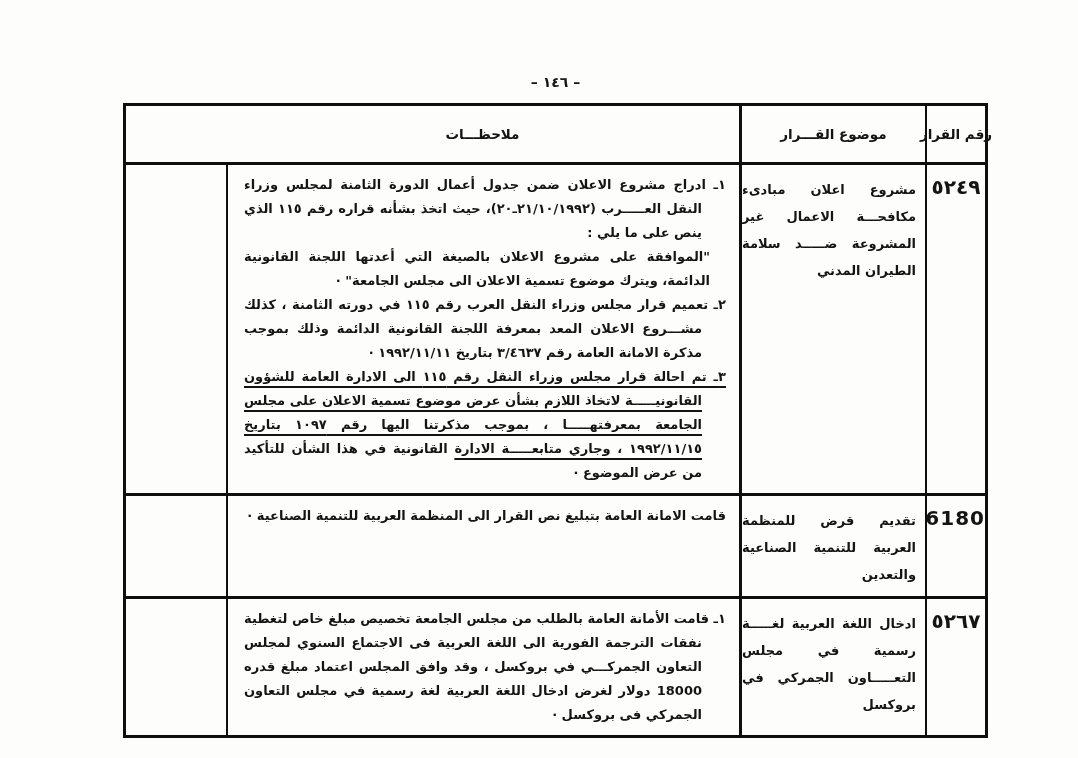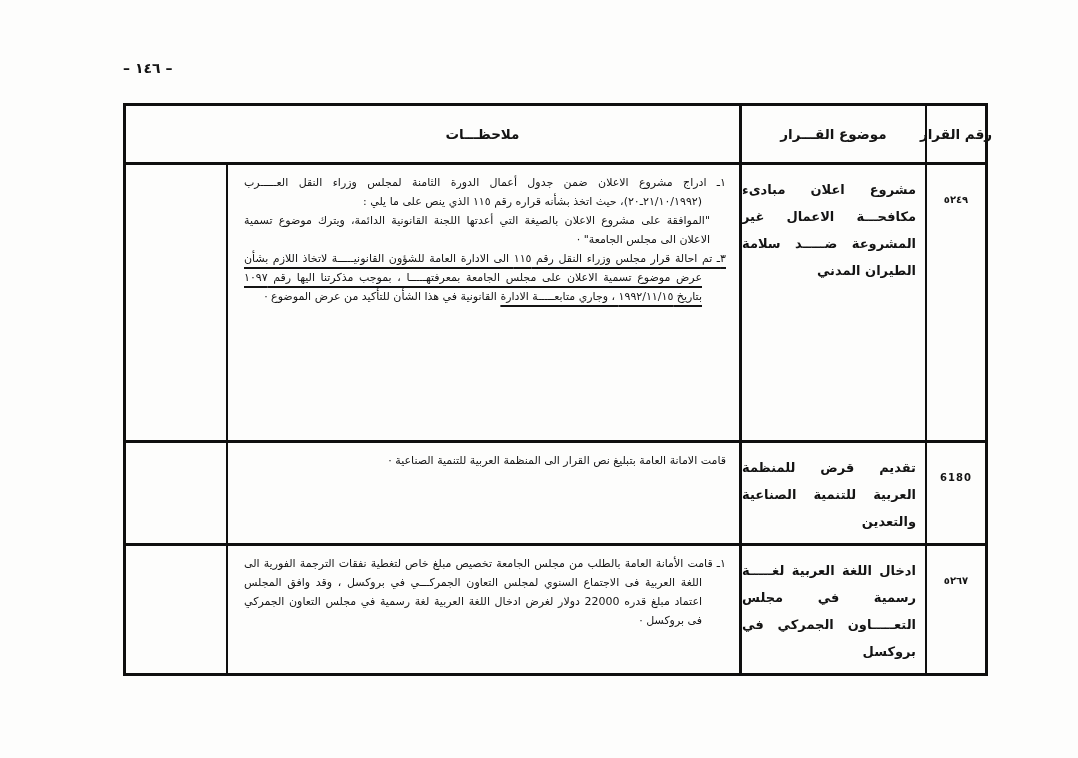--- a/index.html
+++ b/index.html
@@ -2,22 +2,22 @@
 <html lang="ar"><head>
 <meta charset="utf-8">
 <style>
   html,body{margin:0;padding:0;background:#e8e8e8;}
   .canvas{
     position:relative;width:1078px;height:758px;background:#fdfdfc;
     font-family:"DejaVu Sans",sans-serif;color:#141414;overflow:hidden;
     margin:0 auto;
   }
   .page-number{
-    position:absolute;left:123px;top:60px;width:865px;
-    text-align:left;font-size:14px;font-weight:700;letter-spacing:1px;
+    position:absolute;left:123px;top:74px;width:865px;
+    text-align:center;font-size:14px;font-weight:700;letter-spacing:1px;
   }
   .doc-table{
     position:absolute;left:123px;top:103px;width:865px;
     border:3px solid #0f0f0f;direction:rtl;box-sizing:border-box;
     background:#fdfdfc;
   }
   .t-row{
     display:grid;
     grid-template-columns:60px 186px 513px 1fr; 
     direction:rtl;
@@ -28,29 +28,29 @@
   .cell.c-subject{border-left:3px solid #0f0f0f;}
   .cell.c-actions{border-left:2px solid #0f0f0f;}
   .head .cell{
     min-height:49px;display:flex;align-items:center;justify-content:center;
     font-size:13.5px;font-weight:700;padding:20px 2px;white-space:nowrap;
   }
   .row-h1{min-height:275px;}
   .row-h2{min-height:64px;}
   .row-h3{min-height:122px;}
   .c-number .num{
-    display:block;padding-top:29px;font-size:10px;font-weight:700;letter-spacing:1px;
+    display:block;padding-top:10px;font-size:20px;font-weight:700;letter-spacing:1px;
   }
   .c-subject .subj{
     display:block;padding:11px 9px 8px 0;font-size:13px;font-weight:700;
     line-height:27px;text-align:justify;text-align-last:right;
   }
   .c-actions{padding:8px 13px 8px 16px;}
   .c-actions p{
-    margin:0;font-size:11px;font-weight:400;line-height:19px;
+    margin:0;font-size:13px;font-weight:700;line-height:24px;
     text-align:justify;text-align-last:right;
   }
   .c-actions p.hang{padding-right:24px;text-indent:-24px;}
   .c-actions p.quote{padding-right:16px;}
   .u{text-decoration:underline;text-decoration-thickness:1.5px;text-underline-offset:4.5px;}
   .c-notes{min-height:10px;}
 </style>
 </head>
 <body>
 
@@ -69,20 +69,21 @@
     <div class="t-row body row-h1">
       <div class="cell c-number">
         <span class="num">٥٢٤٩</span>
       </div>
       <div class="cell c-subject">
         <span class="subj">مشروع اعلان مبادىء مكافحـــة الاعمال غير المشروعة ضـــــد سلامة الطيران المدني</span>
       </div>
       <div class="cell c-actions">
         <p class="hang"><span>١ـ ادراج مشروع الاعلان ضمن جدول أعمال الدورة الثامنة لمجلس وزراء النقل العـــــرب (٢١/١٠/١٩٩٢ـ٢٠)، حيث اتخذ بشأنه قراره رقم ١١٥ الذي ينص على ما يلي :</span></p>
         <p class="quote"><span>"الموافقة على مشروع الاعلان بالصيغة التي أعدتها اللجنة القانونية الدائمة، ويترك موضوع تسمية الاعلان الى مجلس الجامعة" ·</span></p>
+        <p class="hang"><span>٢ـ تعميم قرار مجلس وزراء النقل العرب رقم ١١٥ في دورته الثامنة ، كذلك مشـــروع الاعلان المعد بمعرفة اللجنة القانونية الدائمة وذلك بموجب مذكرة الامانة العامة رقم ٣/٤٦٣٧ بتاريخ ١٩٩٢/١١/١١ ·</span></p>
         <p class="hang"><span class="u">٣ـ تم احالة قرار مجلس وزراء النقل رقم ١١٥ الى الادارة العامة للشؤون القانونيـــــة لاتخاذ اللازم بشأن عرض موضوع تسمية الاعلان على مجلس الجامعة بمعرفتهـــــا ، بموجب مذكرتنا اليها رقم ١٠٩٧ بتاريخ ١٩٩٢/١١/١٥ ، وجاري متابعـــــة الادارة</span><span> القانونية في هذا الشأن للتأكيد من عرض الموضوع ·</span></p>
       </div>
       <div class="cell c-notes"></div>
     </div>
 
     <div class="t-row body row-h2">
       <div class="cell c-number">
         <span class="num">6180</span>
       </div>
       <div class="cell c-subject">
@@ -95,19 +96,19 @@
     </div>
 
     <div class="t-row body row-h3">
       <div class="cell c-number">
         <span class="num">٥٢٦٧</span>
       </div>
       <div class="cell c-subject">
         <span class="subj">ادخال اللغة العربية لغـــــة رسمية في مجلس التعـــــاون الجمركي في بروكسل</span>
       </div>
       <div class="cell c-actions">
-        <p class="hang"><span>١ـ قامت الأمانة العامة بالطلب من مجلس الجامعة تخصيص مبلغ خاص لتغطية نفقات الترجمة الفورية الى اللغة العربية فى الاجتماع السنوي لمجلس التعاون الجمركـــي في بروكسل ، وقد وافق المجلس اعتماد مبلغ قدره 22000 دولار لغرض ادخال اللغة العربية لغة رسمية في مجلس التعاون الجمركي فى بروكسل ·</span></p>
+        <p class="hang"><span>١ـ قامت الأمانة العامة بالطلب من مجلس الجامعة تخصيص مبلغ خاص لتغطية نفقات الترجمة الفورية الى اللغة العربية فى الاجتماع السنوي لمجلس التعاون الجمركـــي في بروكسل ، وقد وافق المجلس اعتماد مبلغ قدره 18000 دولار لغرض ادخال اللغة العربية لغة رسمية في مجلس التعاون الجمركي فى بروكسل ·</span></p>
       </div>
       <div class="cell c-notes"></div>
     </div>
 
   </div>
 </div>
 
 </body></html>

